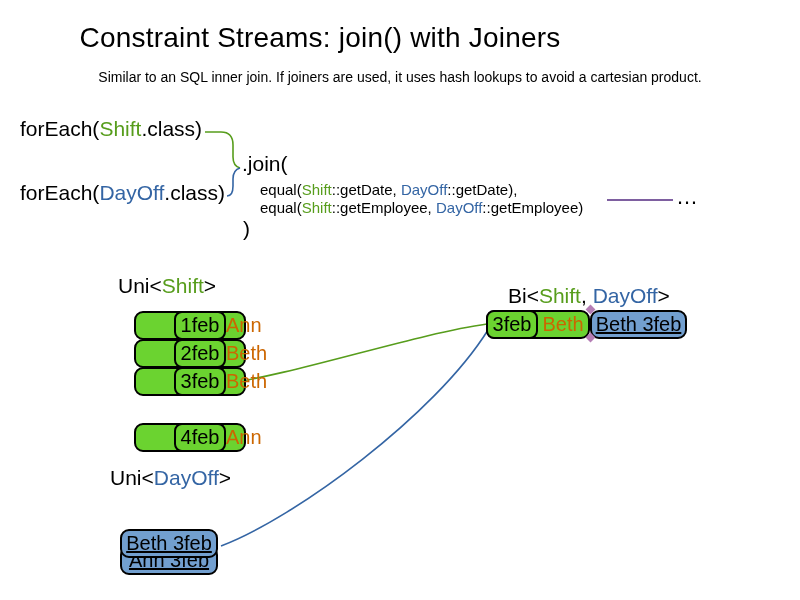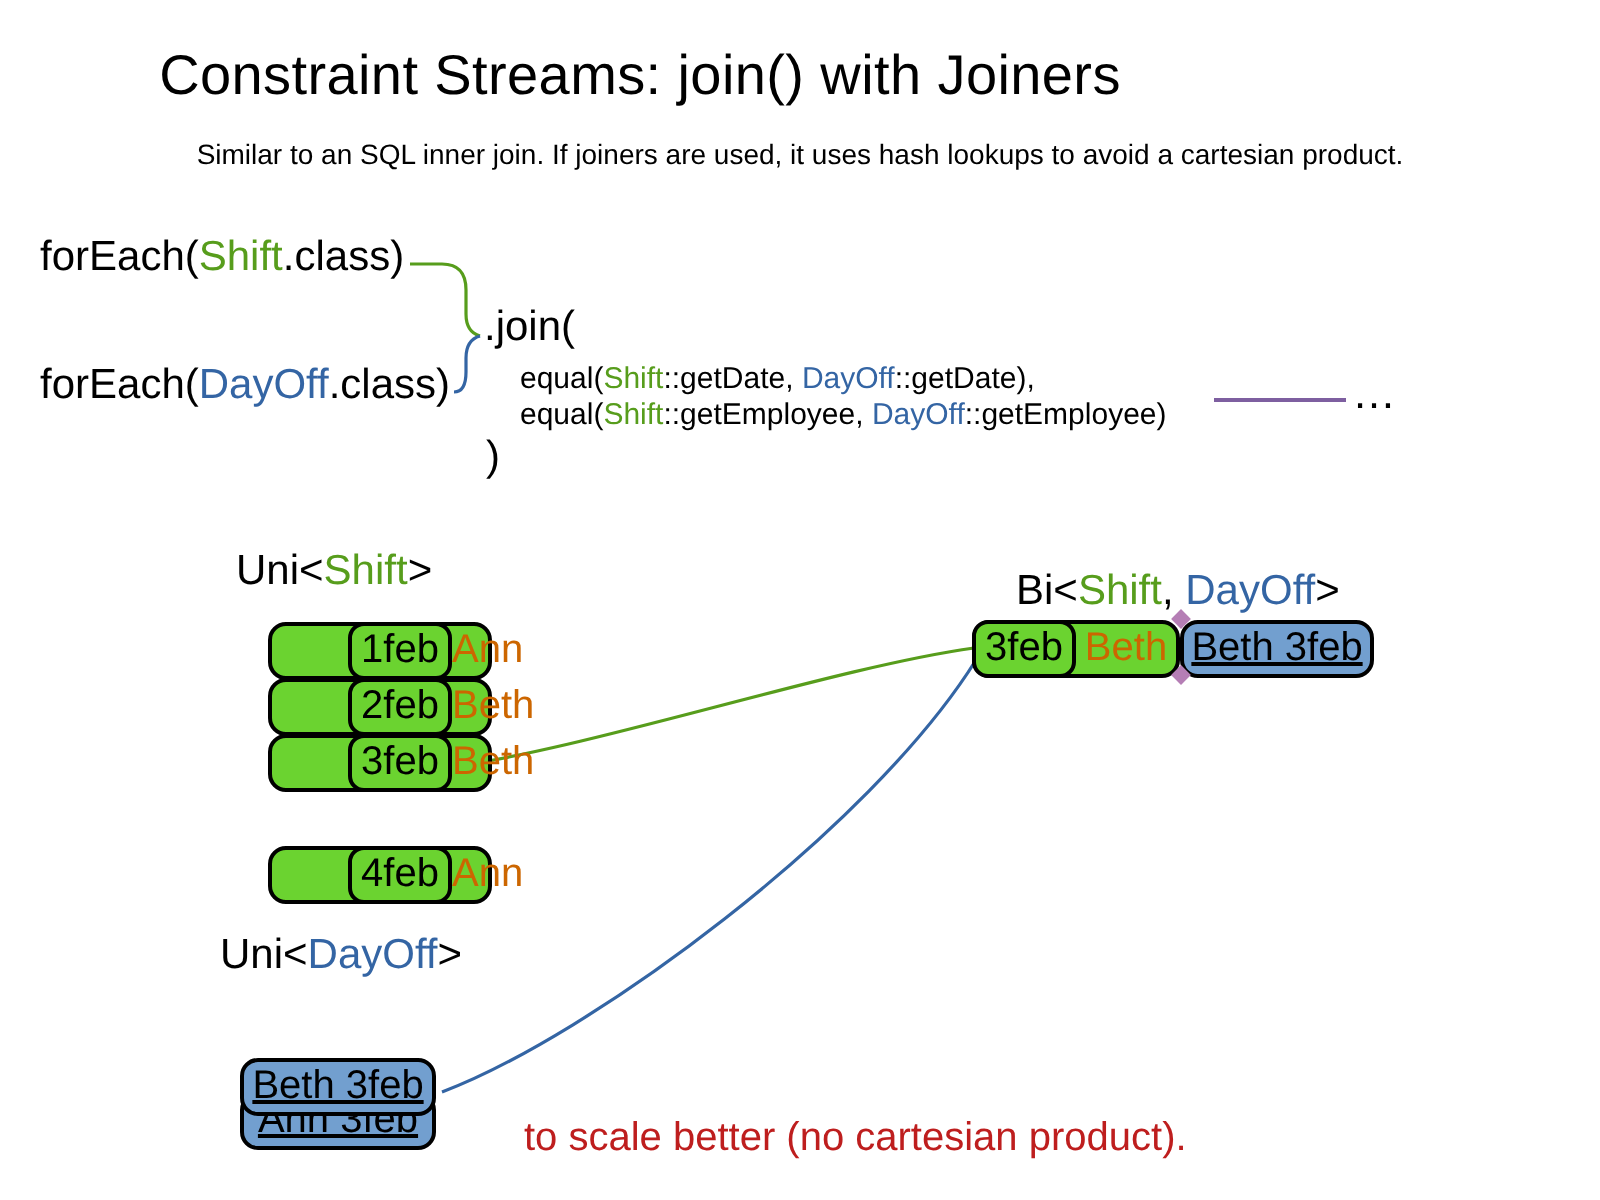--- a/index.html
+++ b/index.html
@@ -126,13 +126,13 @@
 <div class="diamond d-top"></div>
 <div class="diamond d-bottom"></div>
 
 <div class="abs tbl-label lbl-uni-dayoff"><span>Uni&lt;</span><span class="blue">DayOff</span><span>&gt;</span></div>
 
 <div class="dayoff-rows">
   <div class="fact-row row-blue" style="top:500px;margin-top:46px;">Ann 3feb</div>
   <div class="fact-row row-blue" style="top:529px;">Beth 3feb</div>
 </div>
 
-<div class="abs note"><br><span>to scale better (no cartesian product).</span></div>
+<div class="abs note"><br></div>
 
 </body></html>

